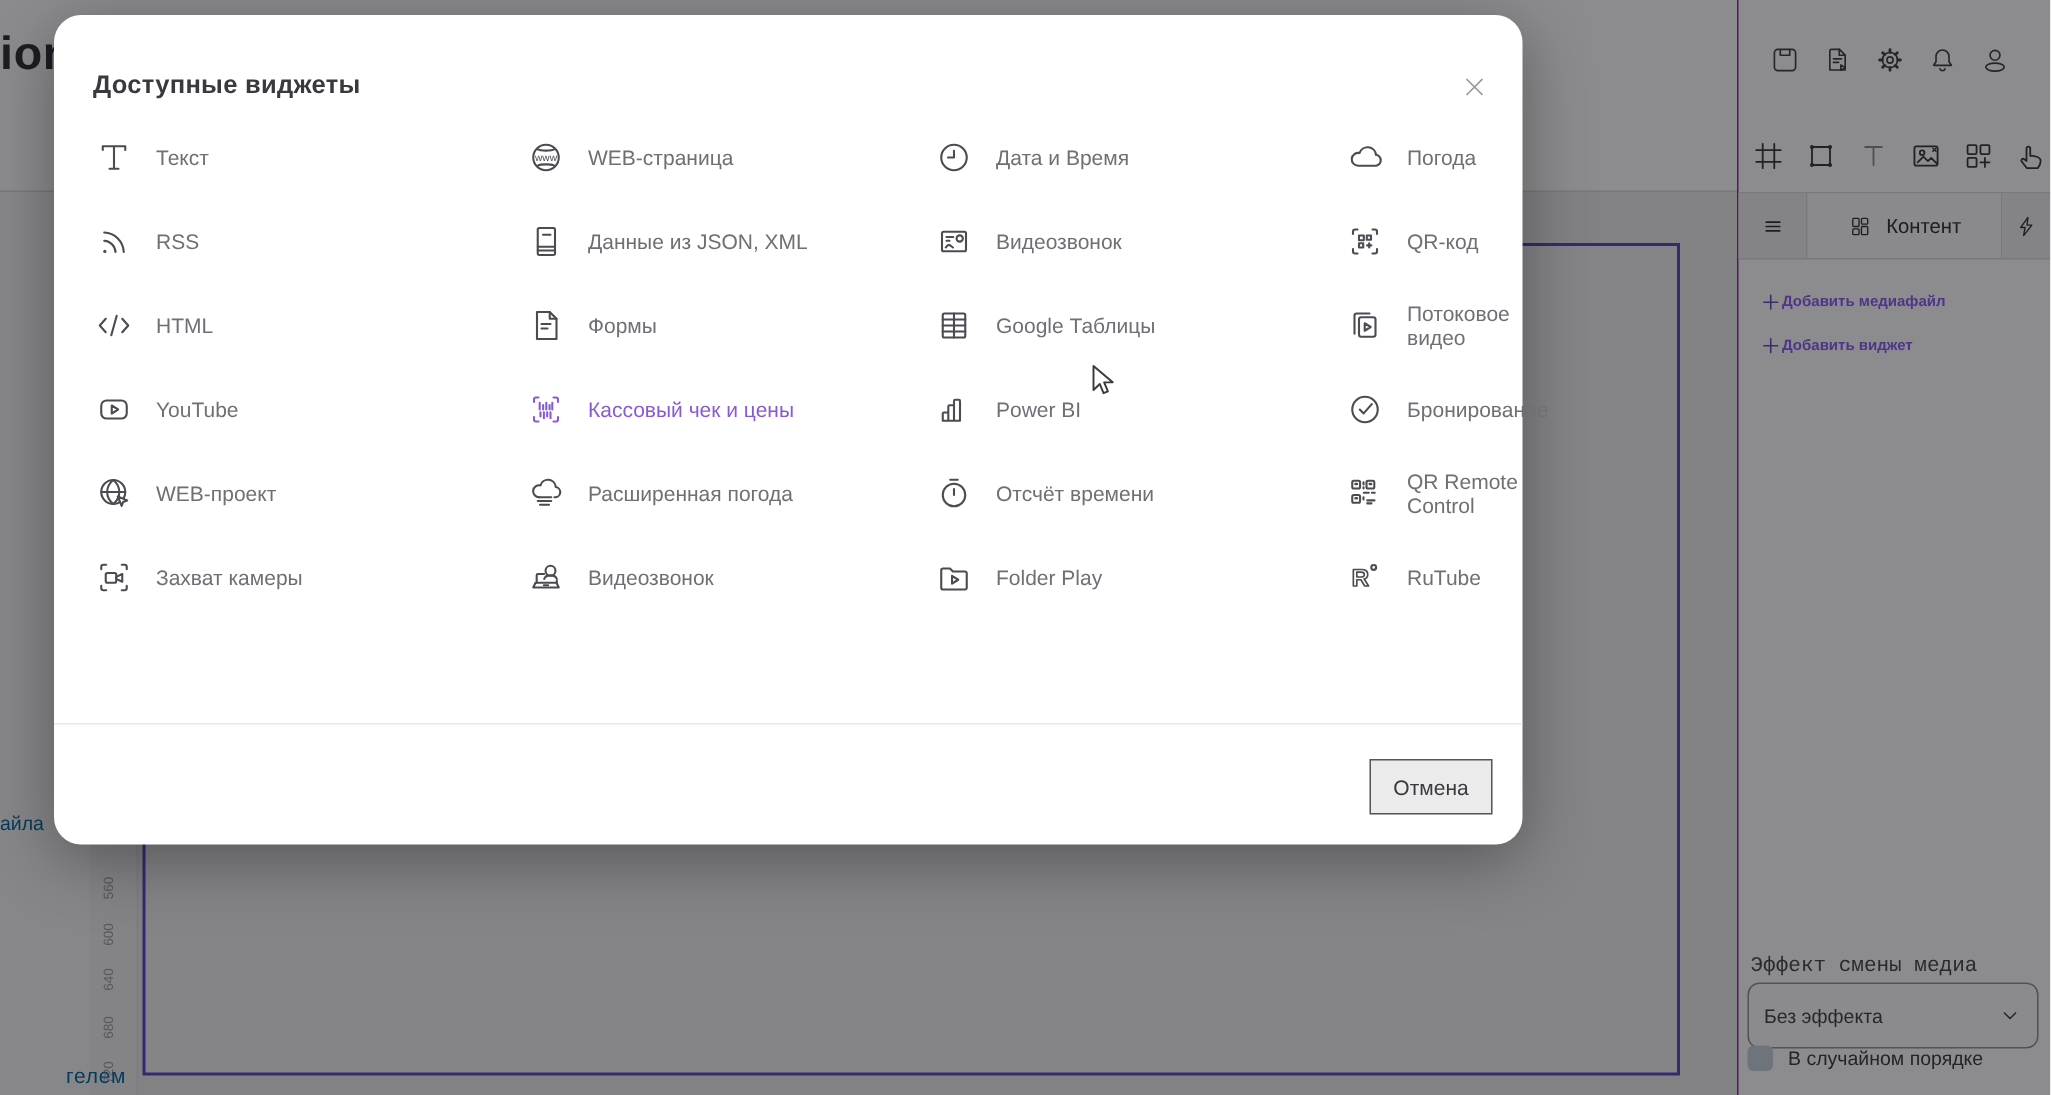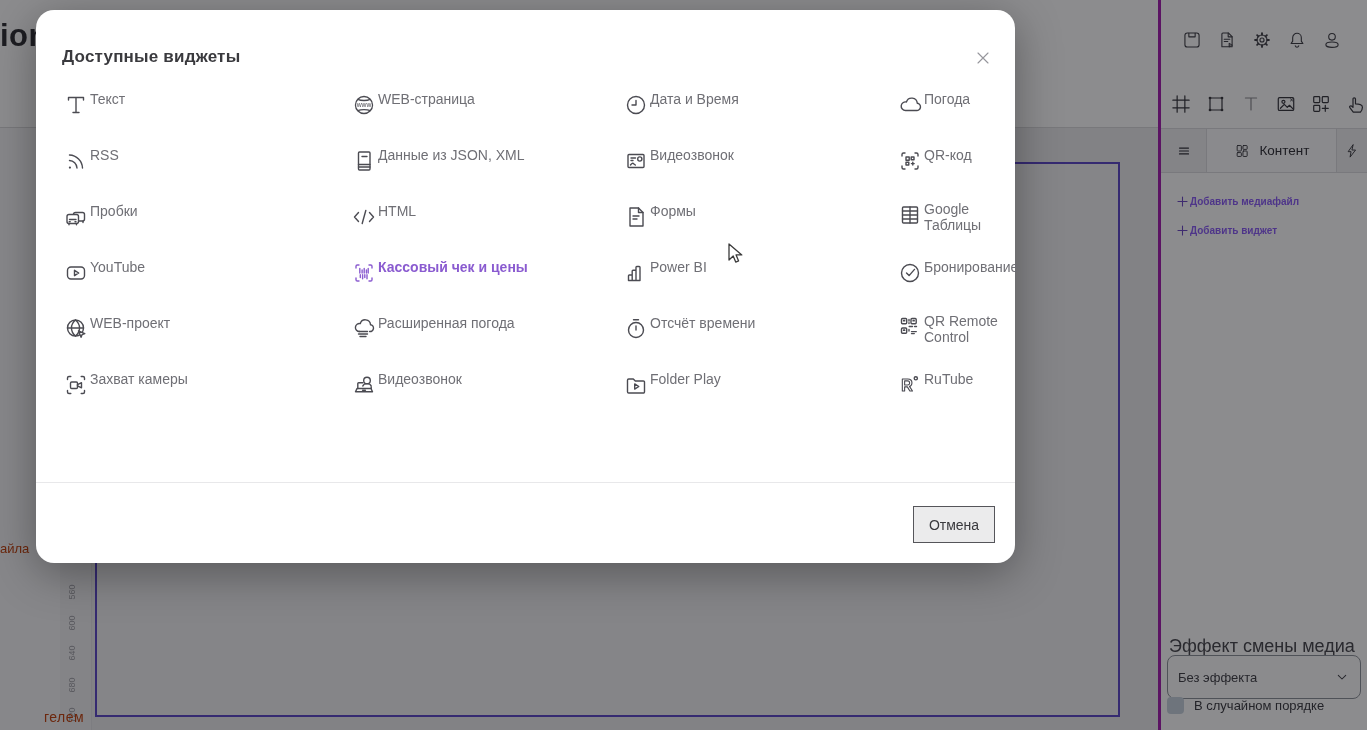--- a/index.html
+++ b/index.html
@@ -7,61 +7,61 @@
   #stage { position:relative; width:1367px; height:730px; background:#ececee; overflow:hidden; }
 
   
   .bg-header { position:absolute; left:0; top:0; width:1158px; height:128px; background:#ffffff; border-bottom:1px solid #d9d9dc; }
   .bg-logo { position:absolute; left:0; top:18px; font-size:31px; font-weight:700; color:#2f2f33; letter-spacing:.5px; }
   .bg-left-strip { position:absolute; left:0; top:128px; width:60px; bottom:0; background:#f5f5f7; }
   .bg-ruler { position:absolute; left:60px; top:128px; width:32px; bottom:0; background:#f0f0f2; border-right:1px solid #e3e3e6; }
   .ruler-tick { position:absolute; left:60px; width:24px; height:20px; display:flex; align-items:center; justify-content:center;
                 transform:rotate(-90deg); font-size:9px; color:#9d9da3; }
   .bg-canvas { position:absolute; left:95px; top:162px; width:1025px; height:555px; background:#f2f2f4; border:2px solid #5b46c9; }
-  .bg-cut-text { position:absolute; color:#c2410c; white-space:nowrap; }
+  .bg-cut-text { position:absolute; color:#0369a1; white-space:nowrap; }
 
   
-  .panel { position:absolute; left:1158px; top:0; right:0; bottom:0; background:#ffffff; border-left:3px solid #a21caf; }
+  .panel { position:absolute; left:1158px; top:0; right:0; bottom:0; background:#ffffff; border-left:1px solid #a21caf; }
   .panel-topbar { position:absolute; left:0; top:0; right:0; height:80px; display:flex; align-items:center; padding-left:20px; gap:13px; }
   .panel-toolbar { position:absolute; left:0; top:80px; right:0; height:48px; display:flex; align-items:center; padding-left:8px; gap:11px; }
   .p-icon { width:22px; height:22px; color:#3d3d44; cursor:pointer; flex:0 0 auto; }
   .t-icon { width:24px; height:24px; color:#35353c; cursor:pointer; flex:0 0 auto; }
   .t-icon.dim { color:#8a8a90; }
   .tabbar { position:absolute; left:0; top:128px; right:0; height:45px; display:flex; border-top:1px solid #dcdcdf; border-bottom:1px solid #dcdcdf; }
   .tab-cell { display:flex; align-items:center; justify-content:center; gap:8px; background:#f0f0f2; cursor:pointer; }
   .tab-cell.c1 { width:46px; border-right:1px solid #dcdcdf; }
   .tab-cell.c2 { width:130px; background:#fbfbfd; border-right:1px solid #dcdcdf; }
   .tab-cell.c3 { flex:1; }
   .tab-cell .ti { width:18px; height:18px; color:#2f2f36; }
   .tab-label { font-size:13.5px; color:#2f2f36; }
   .panel-links { position:absolute; left:0; top:186px; right:0; display:flex; flex-direction:column; gap:14px; padding:8px 0 0 14px; }
   .plink { display:flex; align-items:center; color:#8b5cf6; font-size:10px; font-weight:600; cursor:pointer; }
   .plink .pi { width:15px; height:15px; color:#6d49c4; }
-  .effect-label { position:absolute; left:8px; top:636px; font-size:18px; color:#46464c; }
+  .effect-label { position:absolute; left:8px; top:636px; font-size:14px; color:#46464c;font-family:Liberation Mono, monospace; }
   .effect-select { position:absolute; left:6px; top:655px; width:194px; height:44px; border:1px solid #8d9299; border-radius:8px;
                    background:#fdfdfe; display:flex; align-items:center; justify-content:space-between; padding:0 10px; cursor:pointer; }
   .effect-select .sel-text { font-size:13px; color:#3f3f45; }
   .effect-select .chev { width:16px; height:16px; color:#3f3f45; }
   .rand-row { position:absolute; left:6px; top:697px; display:flex; align-items:center; gap:10px; }
   .rand-box { width:17px; height:17px; background:#c7d2dd; border-radius:4px; cursor:pointer; }
   .rand-label { font-size:13px; color:#3a3a40; }
 
   
   .overlay { position:absolute; inset:0; background:rgba(10,10,14,0.47); z-index:5; }
   .modal { position:absolute; left:36px; top:10px; width:979px; height:553px; background:#ffffff; border-radius:18px;
            box-shadow:0 10px 45px rgba(0,0,0,.35); z-index:10; }
   .modal-title { position:absolute; left:26px; top:37px; font-size:17px; font-weight:700; color:#3a3a3e; letter-spacing:.2px; }
   .modal-close { position:absolute; right:22px; top:38px; width:20px; height:20px; color:#96969c; cursor:pointer; }
   .modal-grid { position:absolute; left:26px; top:67px; right:26px; display:grid;
                 grid-template-columns:288px 272px 274px 1fr; grid-auto-rows:56px; align-items:center; }
-  .witem { display:flex; align-items:flex-start; cursor:pointer; color:#4b4b52; }
+  .witem { display:flex; align-items:center; gap:14px; cursor:pointer; color:#4b4b52; }
   .witem .w-icon { width:28px; height:28px; flex:0 0 auto; }
   .witem .w-label { font-size:14px; color:#6f6f75; }
   .witem.hl { color:#8a5bd0; }
-  .witem.hl .w-label { color:#8a5bd0;font-weight:bold; }
+  .witem.hl .w-label { color:#8a5bd0; }
   .modal-footer-line { position:absolute; left:0; right:0; top:472px; border-top:1px solid #e8e8ea; }
   .cancel-btn { position:absolute; right:20px; top:496px; width:82px; height:37px; background:#ebebec; border:1px solid #55555a;
                 border-radius:0; font-size:14px; color:#3a3a3e; display:flex; align-items:center; justify-content:center;
                 cursor:pointer; font-family:"Liberation Sans", sans-serif; }
 
   .cursor { position:absolute; left:725px; top:242px; width:20px; height:24px; z-index:20; pointer-events:none; }
   svg { display:block; width:100%; height:100%; }
 </style>
 </head>
 <body>
@@ -303,31 +303,20 @@
               <rect x="15.2" y="10" width="2.8" height="2.8"></rect>
               <rect x="10" y="15.2" width="2.8" height="2.8"></rect>
               <path d="M15.4 16.6h2.8M16.8 15.2v2.8"></path>
             </svg>
           </span>
           <span class="w-label">QR-код</span>
         </div>
         <div class="witem">
           <span class="w-icon">
             <svg viewBox="0 0 28 28" fill="none" stroke="currentColor" stroke-width="1.4" stroke-linecap="round" stroke-linejoin="round">
-              <rect x="11.5" y="9.5" width="11" height="8.5" rx="2" fill="#fff"></rect>
-              <path d="M21 18.2v1.3"></path>
-              <rect x="5" y="11.5" width="11.5" height="9" rx="2" fill="#fff"></rect>
-              <path d="M7.5 16.5h6.5M7 20.7v1.1M14.5 20.7v1.1M7.2 18.7h1M13 18.7h1"></path>
-            </svg>
-          </span>
-          <span class="w-label">Пробки</span>
-        </div>
-        <div class="witem">
-          <span class="w-icon">
-            <svg viewBox="0 0 28 28" fill="none" stroke="currentColor" stroke-width="1.4" stroke-linecap="round" stroke-linejoin="round">
               <path d="M8.5 9.5 4.5 14l4 4.5M19.5 9.5l4 4.5-4 4.5M15.8 7.5l-3.6 13"></path>
             </svg>
           </span>
           <span class="w-label">HTML</span>
         </div>
         <div class="witem">
           <span class="w-icon">
             <svg viewBox="0 0 28 28" fill="none" stroke="currentColor" stroke-width="1.4" stroke-linecap="round" stroke-linejoin="round">
               <path d="M8 5h8.5L21 9.5V23H8z"></path>
               <path d="M16.5 5v4.5H21"></path>
@@ -337,20 +326,30 @@
           <span class="w-label">Формы</span>
         </div>
         <div class="witem">
           <span class="w-icon">
             <svg viewBox="0 0 28 28" fill="none" stroke="currentColor" stroke-width="1.4" stroke-linecap="round" stroke-linejoin="round">
               <rect x="6.5" y="6" width="15" height="16" rx="1"></rect>
               <path d="M6.5 10h15M6.5 14h15M6.5 18h15M14 6v16"></path>
             </svg>
           </span>
           <span class="w-label">Google Таблицы</span>
+        </div>
+        <div class="witem">
+          <span class="w-icon">
+            <svg viewBox="0 0 28 28" fill="none" stroke="currentColor" stroke-width="1.4" stroke-linecap="round" stroke-linejoin="round">
+              <path d="M7 19.5V7.5A1.5 1.5 0 0 1 8.5 6H17"></path>
+              <rect x="10" y="8.5" width="11" height="13" rx="1.5"></rect>
+              <path d="M13.8 12.5l4 2.5-4 2.5z"></path>
+            </svg>
+          </span>
+          <span class="w-label">Потоковое видео</span>
         </div>
         <div class="witem">
           <span class="w-icon">
             <svg viewBox="0 0 28 28" fill="none" stroke="currentColor" stroke-width="1.4" stroke-linecap="round" stroke-linejoin="round">
               <rect x="5.5" y="8" width="17" height="12" rx="3.5"></rect>
               <path d="M12.5 11.3l4.2 2.7-4.2 2.7z"></path>
             </svg>
           </span>
           <span class="w-label">YouTube</span>
         </div>

